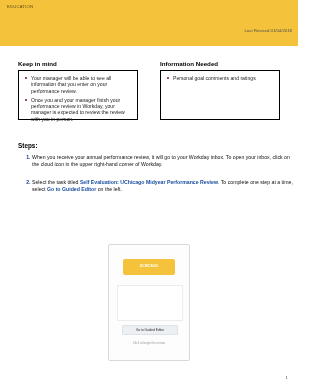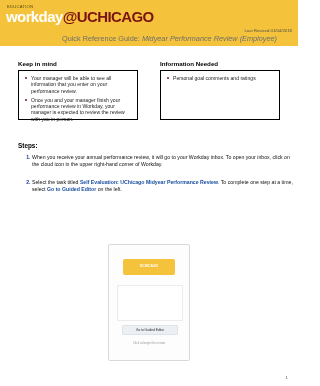--- a/index.html
+++ b/index.html
@@ -113,29 +113,23 @@
     font-size:4.4px;color:#555;
   }
 </style>
 </head>
 <body>
 
 <div class="page">
 
   <div class="header">
     <div class="hdr-eyebrow">EDUCATION</div>
-    <div class="hdr-logo">
-      <span>workday</span><span class="at">@</span><span class="uc">UCHICAGO</span>
-    </div>
   </div>
 
   <div class="hdr-rev">Last Revised 01/04/2018</div>
-  <div class="hdr-title">
-    <span>Quick Reference Guide: </span><i>Midyear Performance Review (Employee)</i>
-  </div>
 
   <div class="body">
 
     <div class="boxrow">
       <div class="box-hd hd-left">Keep in mind</div>
       <div class="box box-left">
         <ul class="bul">
           <li>Your manager will be able to see all information that you enter on your performance review.</li>
           <li>Once you and your manager finish your performance review in Workday, your manager is expected to review the review with you in person.</li>
         </ul>

